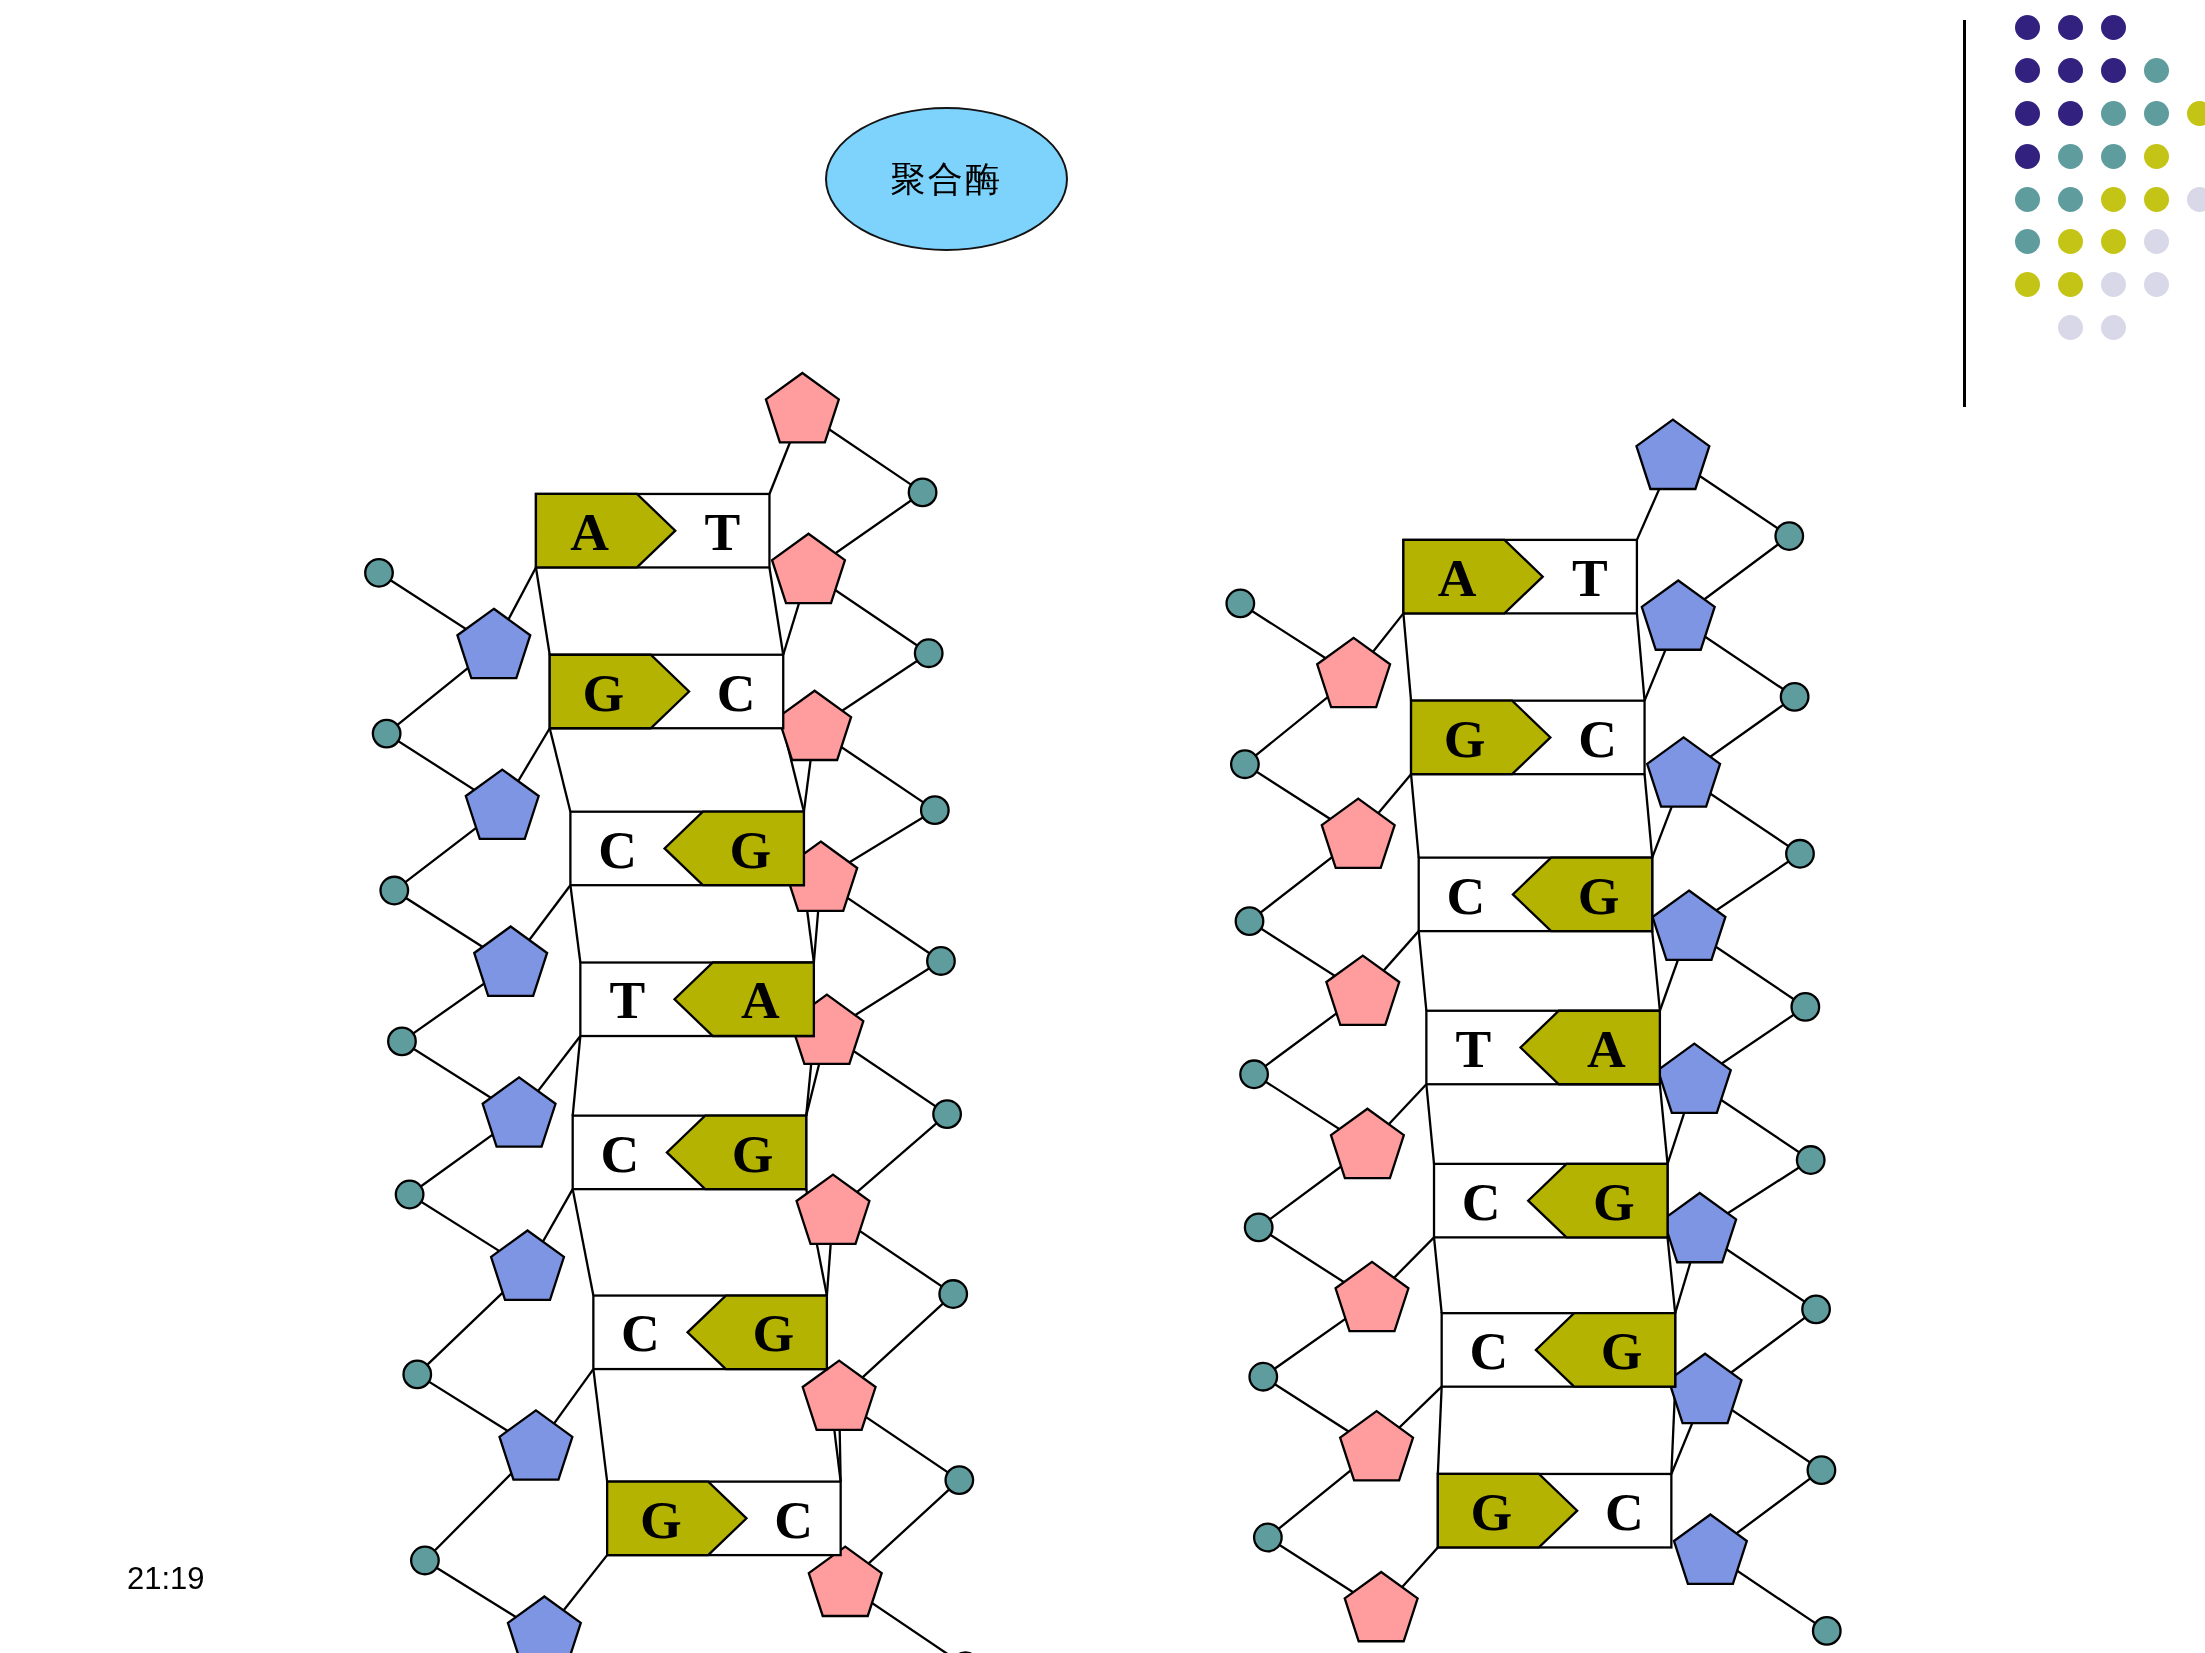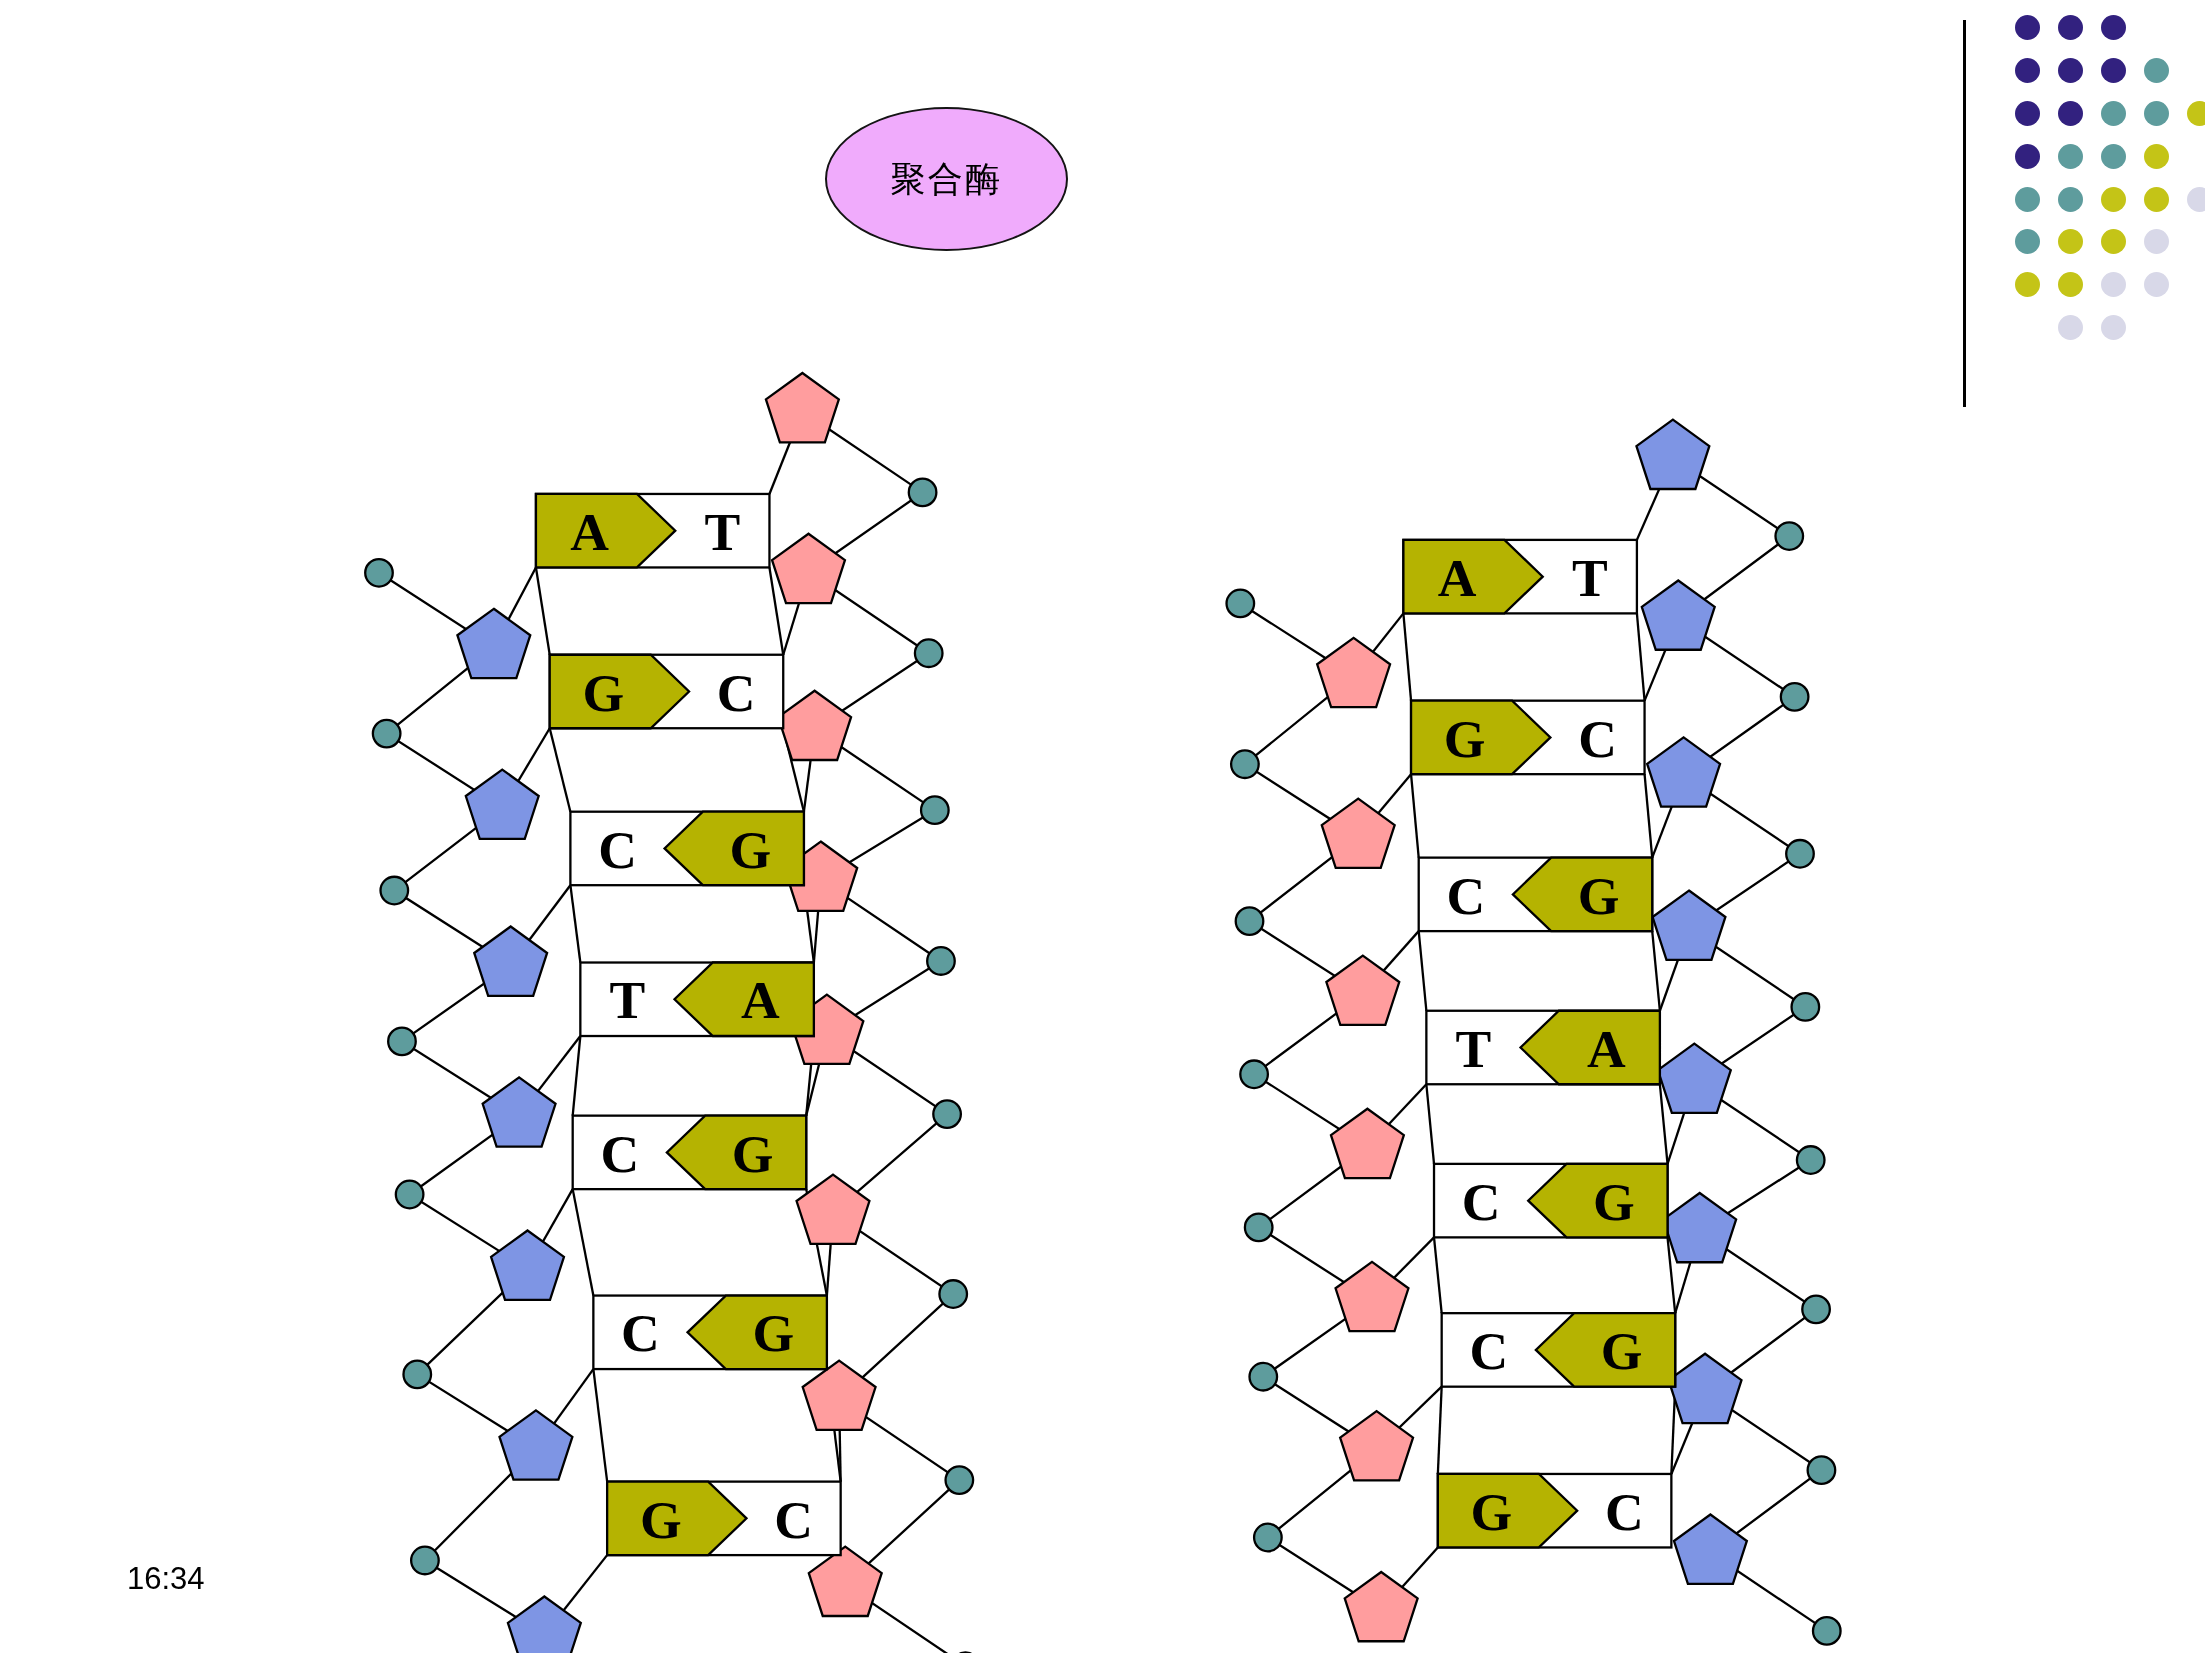--- a/index.html
+++ b/index.html
@@ -192,21 +192,21 @@
         <polygon points="2188,1715 2056,1715 2006,1763 2056,1811 2188,1811" fill="#b5b301" stroke="#000000" stroke-width="3"></polygon>
         <text x="2118" y="1788" text-anchor="middle">G</text>
         <text x="1944.5" y="1788" text-anchor="middle">C</text>
         <rect x="1878" y="1925" width="305" height="96" fill="#ffffff" stroke="#000000" stroke-width="3"></rect>
         <polygon points="1878,1925 2010,1925 2060,1973 2010,2021 1878,2021" fill="#b5b301" stroke="#000000" stroke-width="3"></polygon>
         <text x="1948" y="1998" text-anchor="middle">G</text>
         <text x="2121.5" y="1998" text-anchor="middle">C</text>
       </g>
     </svg>
 
-  <div class="ellipse" style="background: #f0abfc;">
+  <div class="ellipse" style="background: #7dd3fc;">
     <span class="ellipse-text">聚合酶</span>
   </div>
 
   <div class="vline"></div>
   <div class="dots" id="dotgrid">
       <div class="dot" style="left: 0px; top: 0px; background: rgb(50, 33, 127);"></div>
       <div class="dot" style="left: 43px; top: 0px; background: rgb(50, 33, 127);"></div>
       <div class="dot" style="left: 86px; top: 0px; background: rgb(50, 33, 127);"></div>
       <div class="dot" style="left: 0px; top: 43px; background: rgb(50, 33, 127);"></div>
       <div class="dot" style="left: 43px; top: 43px; background: rgb(50, 33, 127);"></div>
@@ -231,15 +231,15 @@
       <div class="dot" style="left: 86px; top: 214px; background: rgb(196, 196, 23);"></div>
       <div class="dot" style="left: 129px; top: 214px; background: rgb(216, 216, 232);"></div>
       <div class="dot" style="left: 0px; top: 257px; background: rgb(196, 196, 23);"></div>
       <div class="dot" style="left: 43px; top: 257px; background: rgb(196, 196, 23);"></div>
       <div class="dot" style="left: 86px; top: 257px; background: rgb(216, 216, 232);"></div>
       <div class="dot" style="left: 129px; top: 257px; background: rgb(216, 216, 232);"></div>
       <div class="dot" style="left: 43px; top: 300px; background: rgb(216, 216, 232);"></div>
       <div class="dot" style="left: 86px; top: 300px; background: rgb(216, 216, 232);"></div>
     </div>
 
-  <div class="clock">16:34</div>
+  <div class="clock">21:19</div>
 </div>
 
 
 </body></html>

